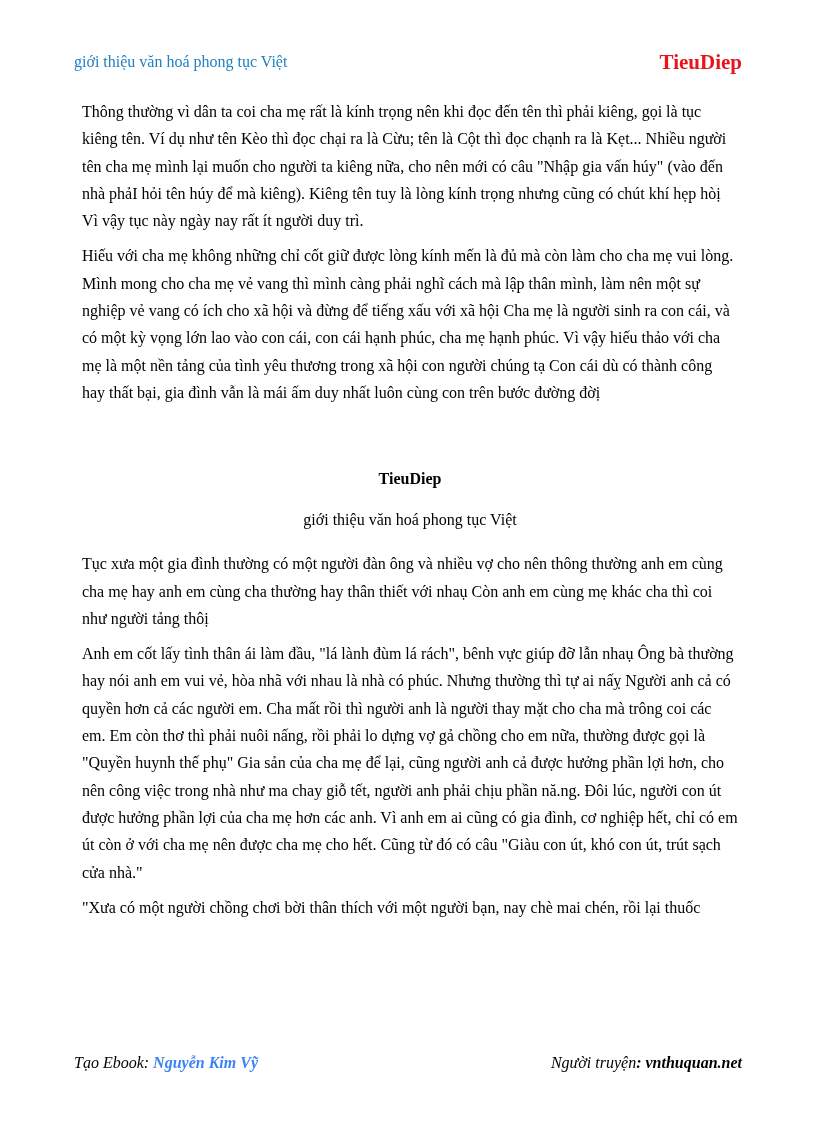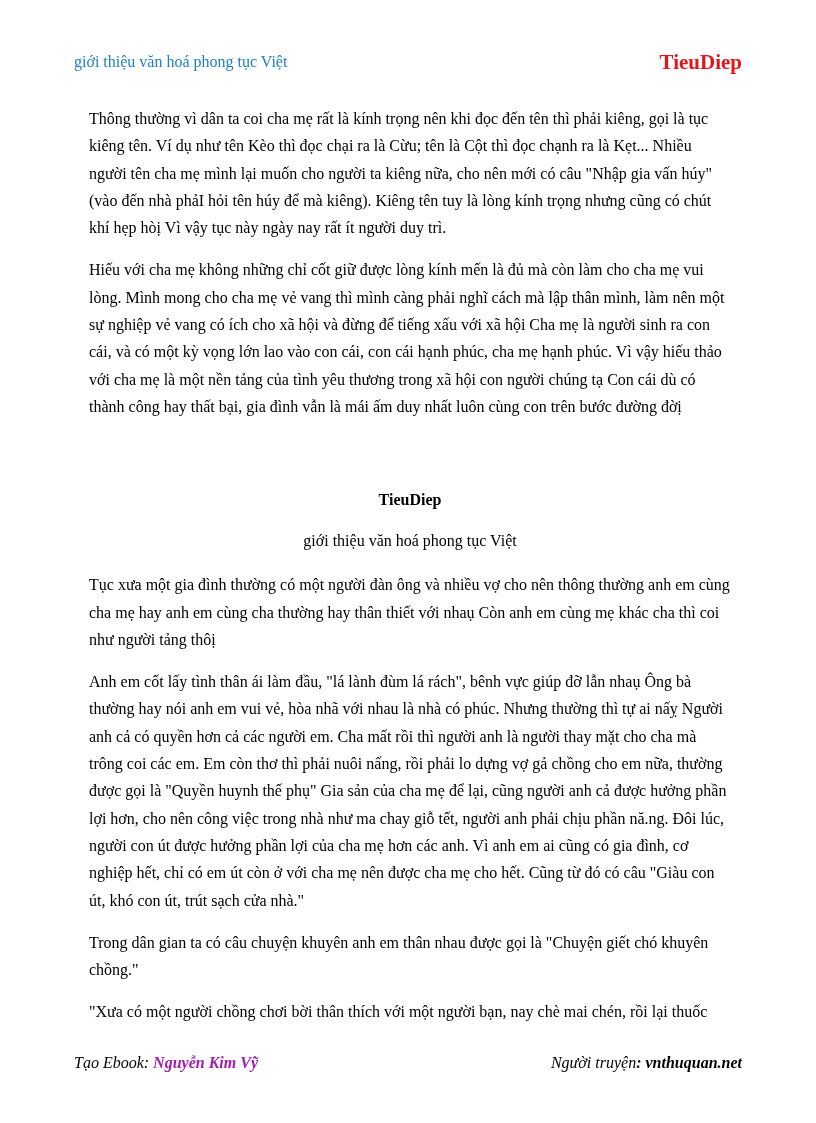--- a/index.html
+++ b/index.html
@@ -2,30 +2,30 @@
 <html><head>
 <meta charset="utf-8">
 <style>
   html, body { margin: 0; padding: 0; background: #ffffff; }
   body { width: 816px; height: 1123px; position: relative; overflow: hidden;
          font-family: "Liberation Serif", serif; color: #000; }
   .header { position: absolute; top: 50px; left: 74px; right: 74px; height: 24px; }
   .header-left { position: absolute; left: 0; top: 3px; font-size: 16px; color: #1f7fc4; }
   .header-right { position: absolute; right: 0; top: 0; font-size: 21px; font-weight: bold; color: #e8141c; }
   .content { position: absolute; top: 90px; left: 74px; width: 672px; font-size: 16px; line-height: 27.3px; }
-  .content p { margin: 15px; }
+  .content p { margin: 8px; }
   .spacer { height: 54px; }
   .center { text-align: center; }
   .center-title { text-align: center; font-weight: bold; margin: 0; }
   .center-block { line-height: 21px; }
   .center-block p { margin: 0 0 20px 0; }
   .footer { position: absolute; top: 1054px; left: 74px; right: 74px; font-size: 16px; font-style: italic; }
   .footer-left { position: absolute; left: 0; }
   .footer-right { position: absolute; right: 0; }
-  .blue-bold { color: #a21caf; font-weight: bold; }
+  .blue-bold { color: #3b82f6; font-weight: bold; }
   .bold { font-weight: bold; }
 </style>
 </head>
 <body>
 
 <div class="header">
   <span class="header-left">giới thiệu văn hoá phong tục Việt</span>
   <span class="header-right">TieuDiep</span>
 </div>
 
@@ -38,21 +38,20 @@
   <div class="spacer"></div>
 
   <div class="center-block">
     <p class="center-title">TieuDiep</p>
     <p class="center">giới thiệu văn hoá phong tục Việt</p>
   </div>
 
   <div>
     <p>Tục xưa một gia đình thường có một người đàn ông và nhiều vợ cho nên thông thường anh em cùng cha mẹ hay anh em cùng cha thường hay thân thiết với nhaụ Còn anh em cùng mẹ khác cha thì coi như người tảng thôị</p>
     <p>Anh em cốt lấy tình thân ái làm đầu, "lá lành đùm lá rách", bênh vực giúp đỡ lẫn nhaụ Ông bà thường hay nói anh em vui vẻ, hòa nhã với nhau là nhà có phúc. Nhưng thường thì tự ai nấỵ Người anh cả có quyền hơn cả các người em. Cha mất rồi thì người anh là người thay mặt cho cha mà trông coi các em. Em còn thơ thì phải nuôi nấng, rồi phải lo dựng vợ gả chồng cho em nữa, thường được gọi là "Quyền huynh thế phụ" Gia sản của cha mẹ để lại, cũng người anh cả được hưởng phần lợi hơn, cho nên công việc trong nhà như ma chay giỗ tết, người anh phải chịu phần nă.ng. Đôi lúc, người con út được hưởng phần lợi của cha mẹ hơn các anh. Vì anh em ai cũng có gia đình, cơ nghiệp hết, chỉ có em út còn ở với cha mẹ nên được cha mẹ cho hết. Cũng từ đó có câu "Giàu con út, khó con út, trút sạch cửa nhà."</p>
-    <p>Trong dân gian ta có câu chuyện khuyên anh em thân nhau được gọi là "Chuyện giết chó khuyên chồng."</p>
     <p>"Xưa có một người chồng chơi bời thân thích với một người bạn, nay chè mai chén, rồi lại thuốc</p>
   </div>
 </div>
 
 <div class="footer">
   <span class="footer-left">
     <span>Tạo Ebook</span><span>: </span><span class="blue-bold">Nguyễn Kim Vỹ</span>
   </span>
   <span class="footer-right">
     <span>Người truyện</span><span class="bold">: </span><span class="bold">vnthuquan.net</span>

